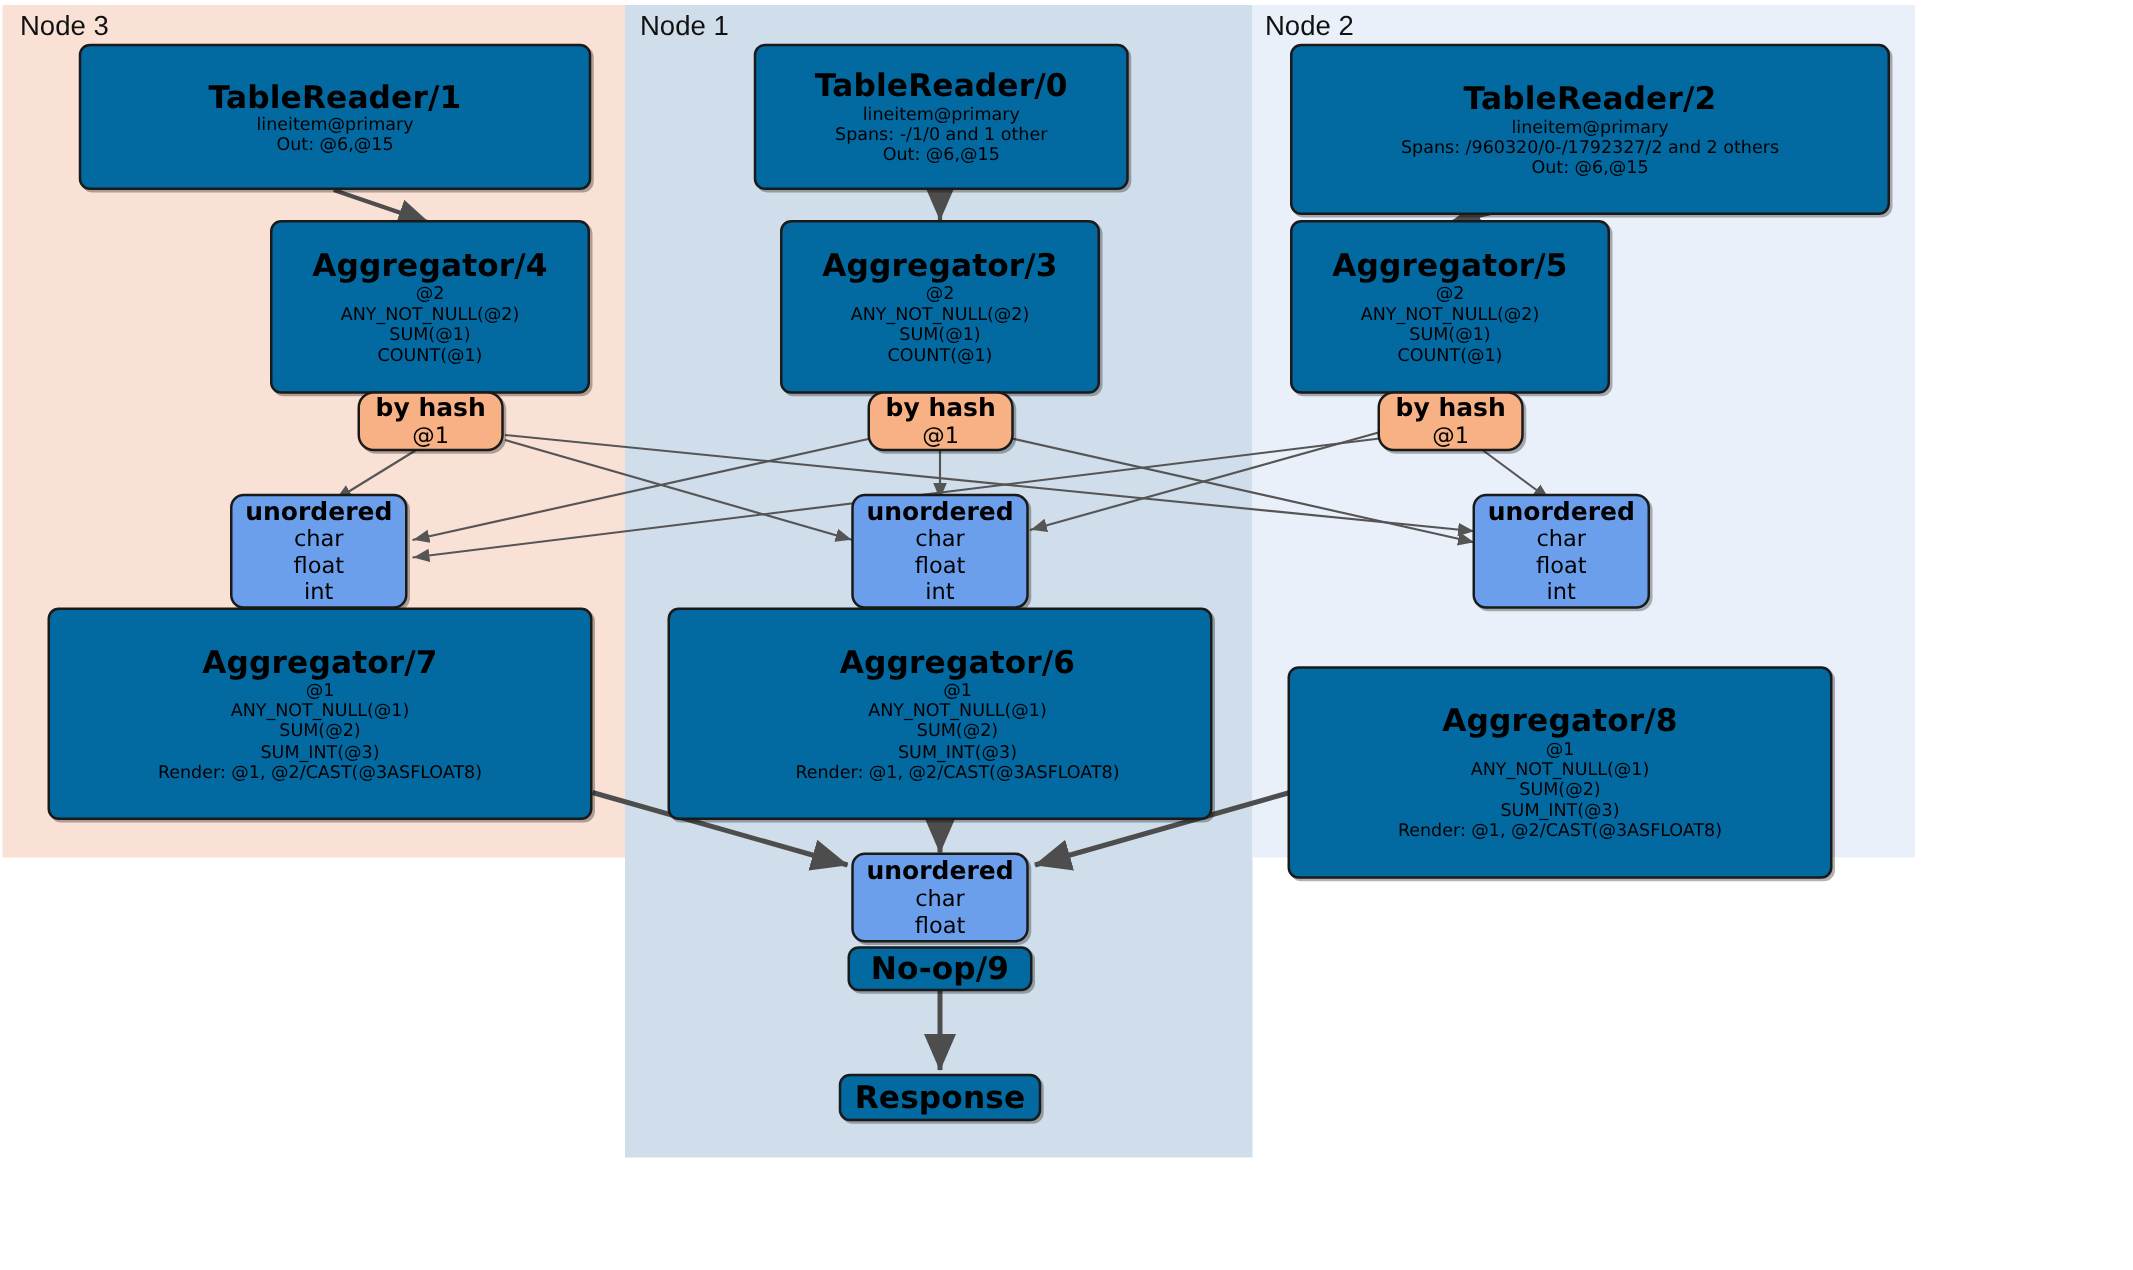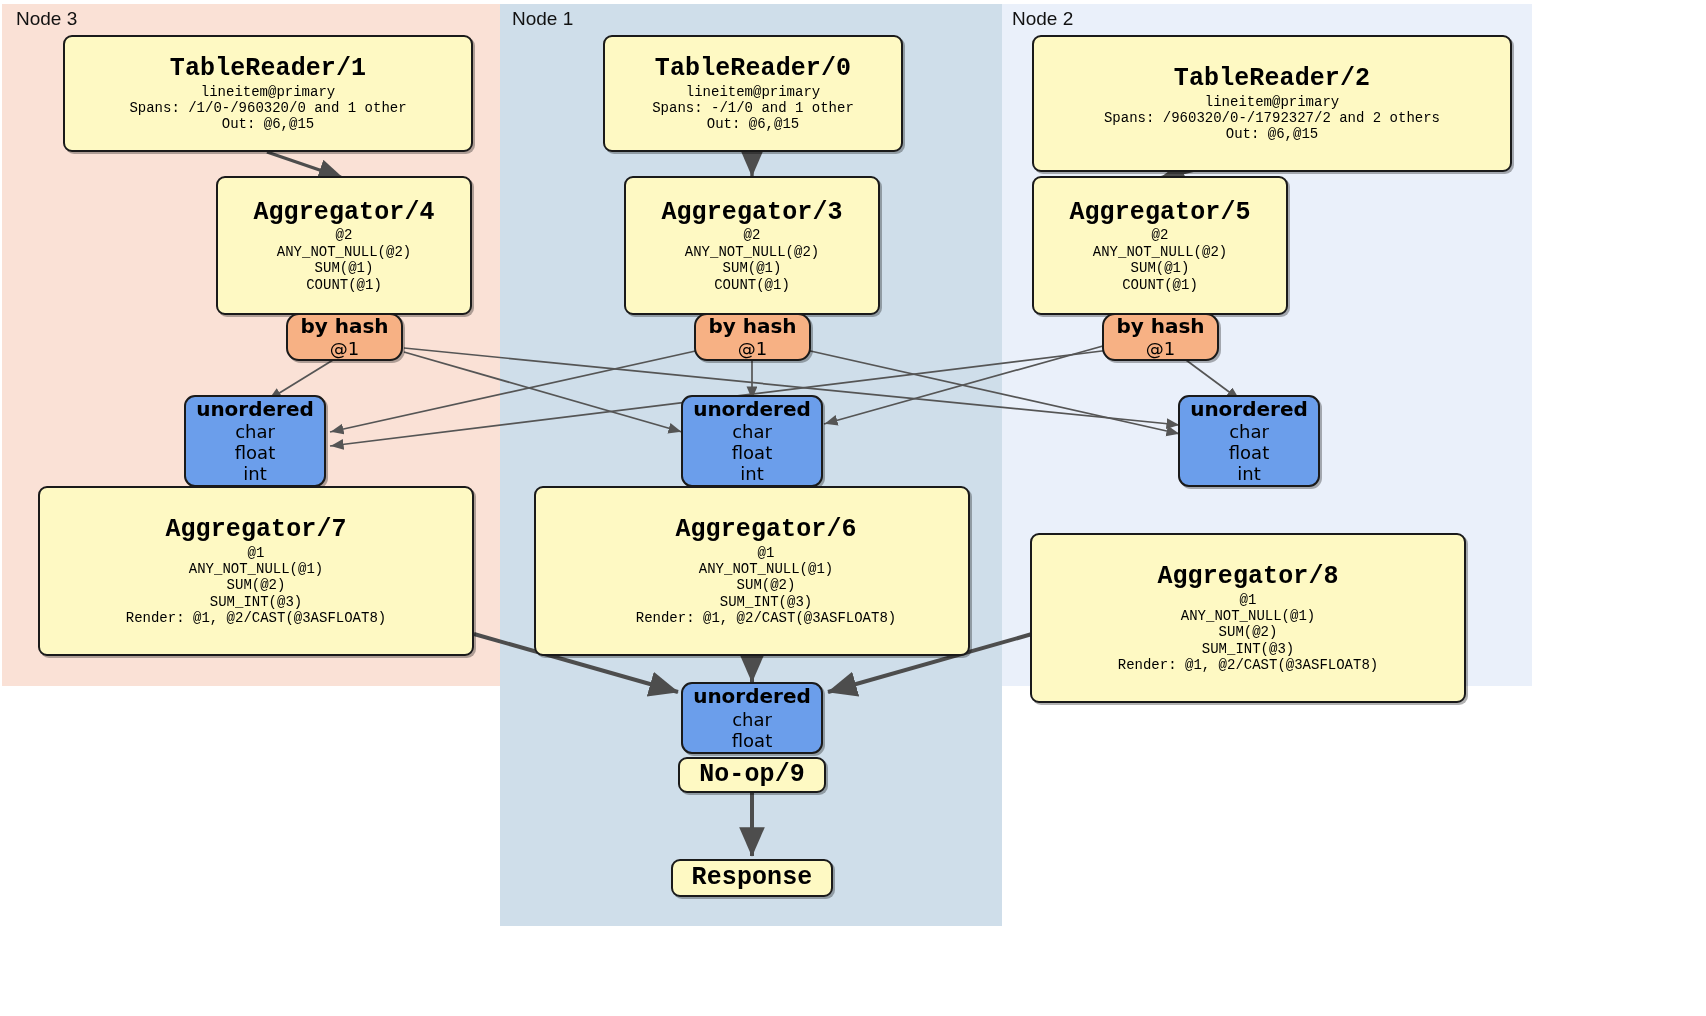--- a/index.html
+++ b/index.html
@@ -1,30 +1,30 @@
 <!DOCTYPE html>
 <html><head>
 <meta charset="utf-8">
 <style>
   html,body{margin:0;padding:0;background:#ffffff;}
   body{font-family:"DejaVu Sans","Liberation Sans",sans-serif;}
   #stage{position:relative;width:1706px;height:1016px;overflow:hidden;background:#fff;}
 
   
   .region{position:absolute;box-sizing:border-box;}
-  .region-label{position:absolute;font-size:19px;color:#111;font-family:"Liberation Sans","DejaVu Sans",sans-serif;}
+  .region-label{position:absolute;font-size:22px;color:#111;font-family:"Liberation Sans","DejaVu Sans",sans-serif;}
 
   
   #edges{position:absolute;left:0;top:0;width:1706px;height:1016px;}
 
   
   .box{position:absolute;box-sizing:border-box;border:2px solid #1a1a1a;border-radius:9px;
        display:flex;flex-direction:column;align-items:center;justify-content:center;
        text-align:center;line-height:1.17;}
-  .proc{background:#fef9c3;box-shadow:2px 2px 0 rgba(0,0,0,.30);font-family:Liberation Mono, monospace;}
+  .proc{background:#0369a1;box-shadow:2px 2px 0 rgba(0,0,0,.30);}
   .router{background:#f7b184;box-shadow:2px 2px 0 rgba(0,0,0,.30);border-radius:13px;}
   .sync{background:#6b9eeb;box-shadow:2px 2px 0 rgba(0,0,0,.30);border-radius:11px;}
   .title{font-weight:bold;font-size:25px;letter-spacing:.1px;color:#000;}
   .title-sm{font-weight:bold;font-size:20px;color:#000;}
   .det{font-size:14px;color:#000;}
   .det-sm{font-size:18px;color:#000;}
 </style>
 </head>
 <body>
 
@@ -67,21 +67,20 @@
     <path d="M474,634 L678,692" stroke="#4d4d4d" stroke-width="4" fill="none" marker-end="url(#ah)"></path>
     <path d="M752,655 L752,682" stroke="#4d4d4d" stroke-width="4" fill="none" marker-end="url(#ah)"></path>
     <path d="M1032,634 L828,692" stroke="#4d4d4d" stroke-width="4" fill="none" marker-end="url(#ah)"></path>
 
     <path d="M752,790 L752,856" stroke="#4d4d4d" stroke-width="4" fill="none" marker-end="url(#ah)"></path>
   </svg>
 
   <div class="box proc" style="left:63px;top:35px;width:410px;height:117px;">
     <div class="title">TableReader/1</div>
     <div class="det">lineitem@primary</div>
-    <div class="det">Spans: /1/0-/960320/0 and 1 other</div>
     <div class="det">Out: @6,@15</div>
   </div>
 
   <div class="box proc" style="left:603px;top:35px;width:300px;height:117px;">
     <div class="title">TableReader/0</div>
     <div class="det">lineitem@primary</div>
     <div class="det">Spans: -/1/0 and 1 other</div>
     <div class="det">Out: @6,@15</div>
   </div>
 

